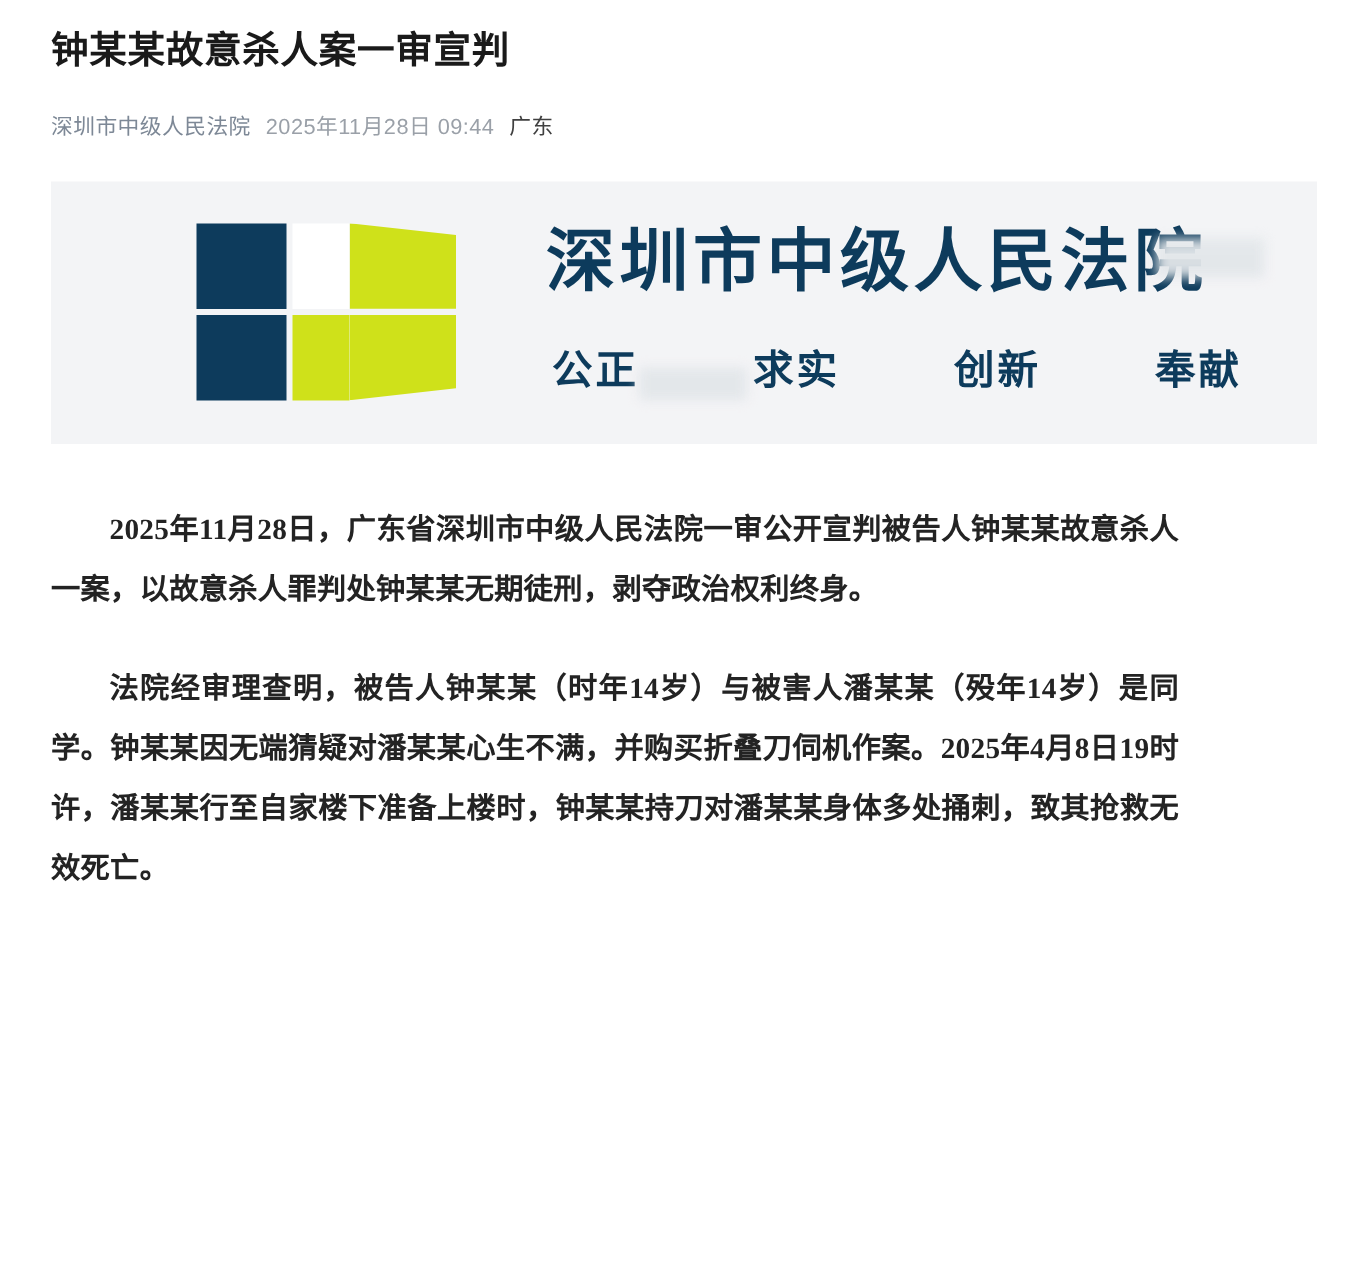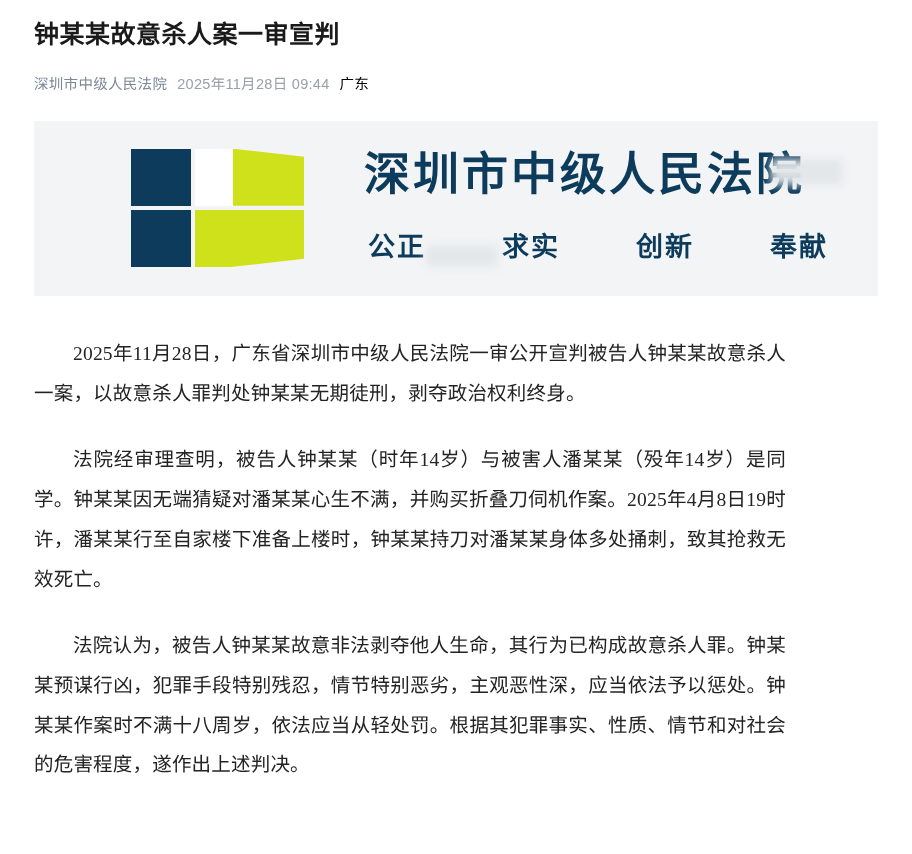--- a/index.html
+++ b/index.html
@@ -41,21 +41,21 @@
   }
   .meta-sep {
     display: inline-block;
     width: 10px;
   }
   .meta-date {
     color: #9aa0a8;
     text-align: right;
   }
   .meta-region {
-    color: #000000;
+    color: #404040;
   }
 
   
   .banner {
     margin-top: 28px;
     width: 844px;
     height: 175px;
     background: #f3f4f6;
     position: relative;
     overflow: hidden;
@@ -134,20 +134,21 @@
   }
   .para {
     font-size: 19.5px;
     line-height: 2.05;
     color: #232323;
     text-align: justify;
     text-indent: 2em;
     margin: 0 0 26px 0;
     letter-spacing: 0.2px;
     font-family: "Liberation Serif", "DejaVu Serif", serif;
+    font-weight: bold;
   }
   .para:last-child { margin-bottom: 0; }
 </style>
 </head>
 <body>
 
 <div class="page">
 
   <h1 class="article-title">钟某某故意杀人案一审宣判</h1>
 
@@ -175,16 +176,15 @@
       <span>创新</span>
       <span>奉献</span>
     </div>
     <div class="blur-patch bp1"></div>
     <div class="blur-patch bp2"></div>
   </div>
 
   <div class="body-copy">
     <p class="para">2025年11月28日，广东省深圳市中级人民法院一审公开宣判被告人钟某某故意杀人一案，以故意杀人罪判处钟某某无期徒刑，剥夺政治权利终身。</p>
     <p class="para">法院经审理查明，被告人钟某某（时年14岁）与被害人潘某某（殁年14岁）是同学。钟某某因无端猜疑对潘某某心生不满，并购买折叠刀伺机作案。2025年4月8日19时许，潘某某行至自家楼下准备上楼时，钟某某持刀对潘某某身体多处捅刺，致其抢救无效死亡。</p>
-    <p class="para">法院认为，被告人钟某某故意非法剥夺他人生命，其行为已构成故意杀人罪。钟某某预谋行凶，犯罪手段特别残忍，情节特别恶劣，主观恶性深，应当依法予以惩处。钟某某作案时不满十八周岁，依法应当从轻处罚。根据其犯罪事实、性质、情节和对社会的危害程度，遂作出上述判决。</p>
   </div>
 
 </div>
 
 </body></html>

